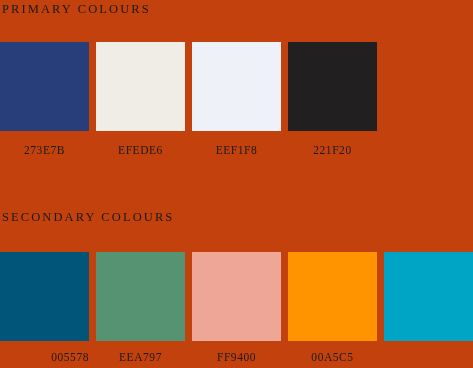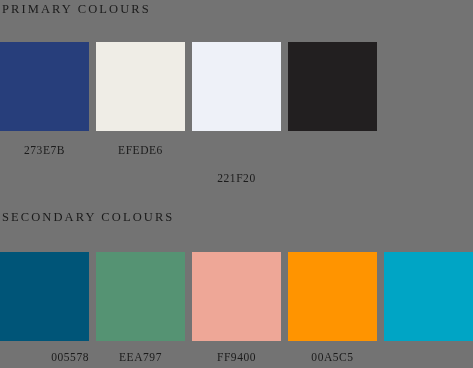--- a/index.html
+++ b/index.html
@@ -81,21 +81,21 @@
     font-weight: 400;
     letter-spacing: 0.55px;
     color: #1b1b1b;
     line-height: 13px;
     white-space: nowrap;
   }
 </style>
 </head>
 <body>
 
-<div class="page" style="background-color: #737373;">
+<div class="page" style="background-color: #c2410c;">
 
   <div class="section-heading" id="heading-primary" style="color: rgb(27, 27, 27);">PRIMARY COLOURS</div>
 
   <div class="swatch-row" id="row-primary">
 
     <div class="swatch-cell">
       <span class="swatch-chip" style="background-color: rgb(39, 62, 123);"></span>
     </div>
     <div class="swatch-cell">
       <span class="swatch-chip" style="background-color: rgb(239, 237, 230);"></span>
@@ -104,21 +104,22 @@
       <span class="swatch-chip" style="background-color: rgb(238, 241, 248);"></span>
     </div>
     <div class="swatch-cell">
       <span class="swatch-chip" style="background-color: rgb(34, 31, 32);"></span>
     </div>
   </div>
 
   <div class="label-row" id="labels-primary">
     <div class="label-cell" style="color: rgb(27, 27, 27);">273E7B</div>
     <div class="label-cell" style="color: rgb(27, 27, 27);">EFEDE6</div>
-    <div class="label-cell" style="color: rgb(27, 27, 27); margin-top: 28px;">221F20</div>
+    <div class="label-cell" style="color: rgb(27, 27, 27);">EEF1F8</div>
+    <div class="label-cell" style="color: rgb(27, 27, 27);">221F20</div>
   </div>
 
   <div class="section-heading" id="heading-secondary" style="color: rgb(27, 27, 27);">SECONDARY COLOURS</div>
 
   <div class="swatch-row" id="row-secondary">
 
     <div class="swatch-cell">
       <span class="swatch-chip" style="background-color: rgb(0, 85, 120);"></span>
     </div>
     <div class="swatch-cell">

